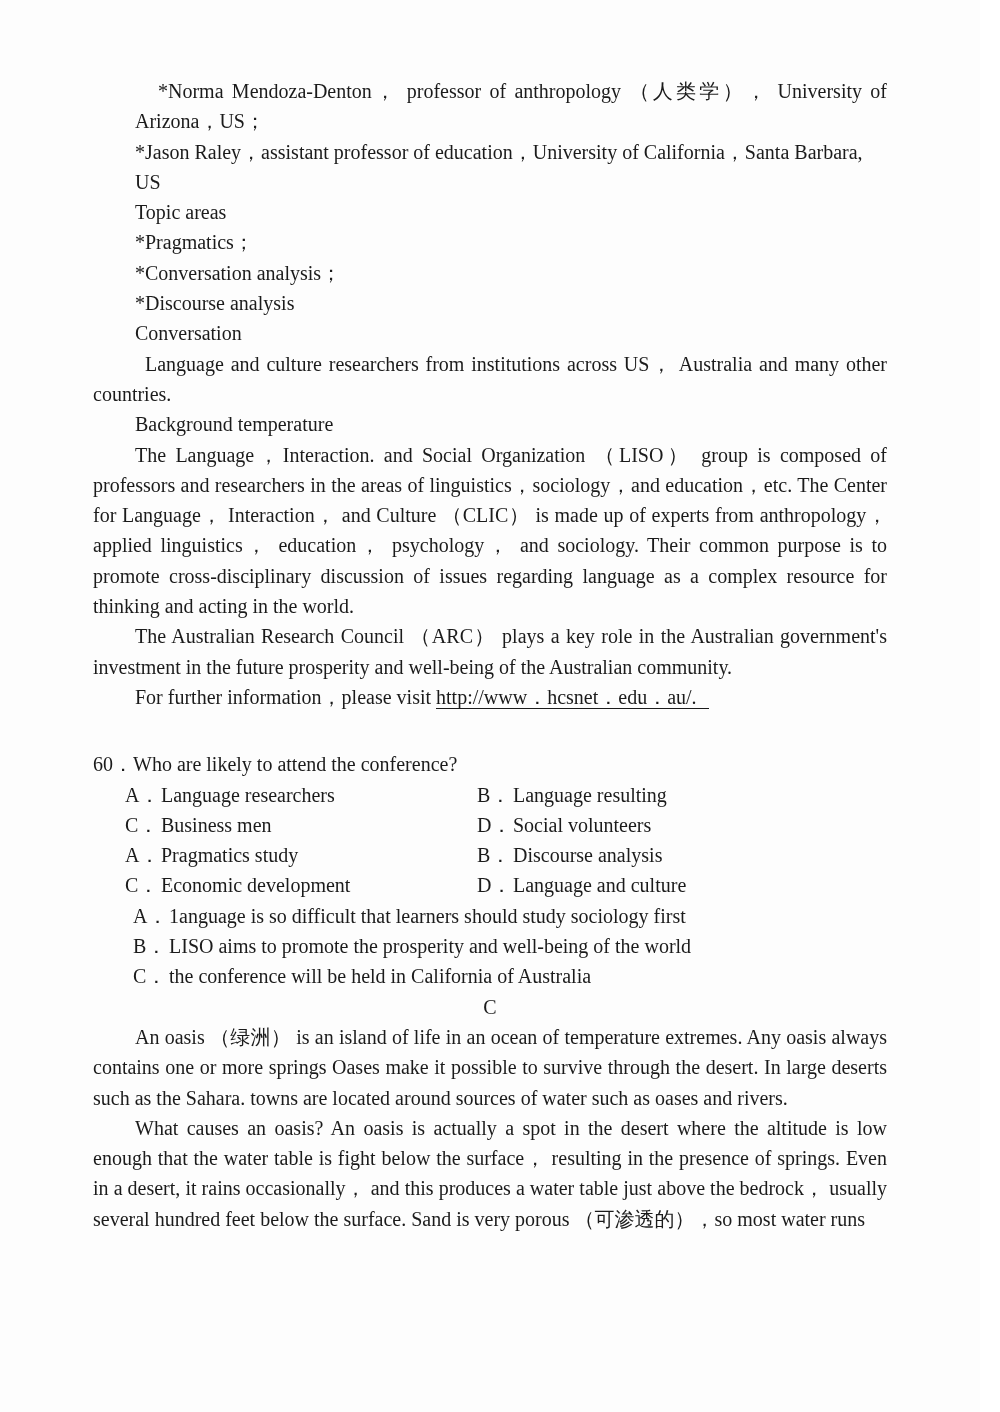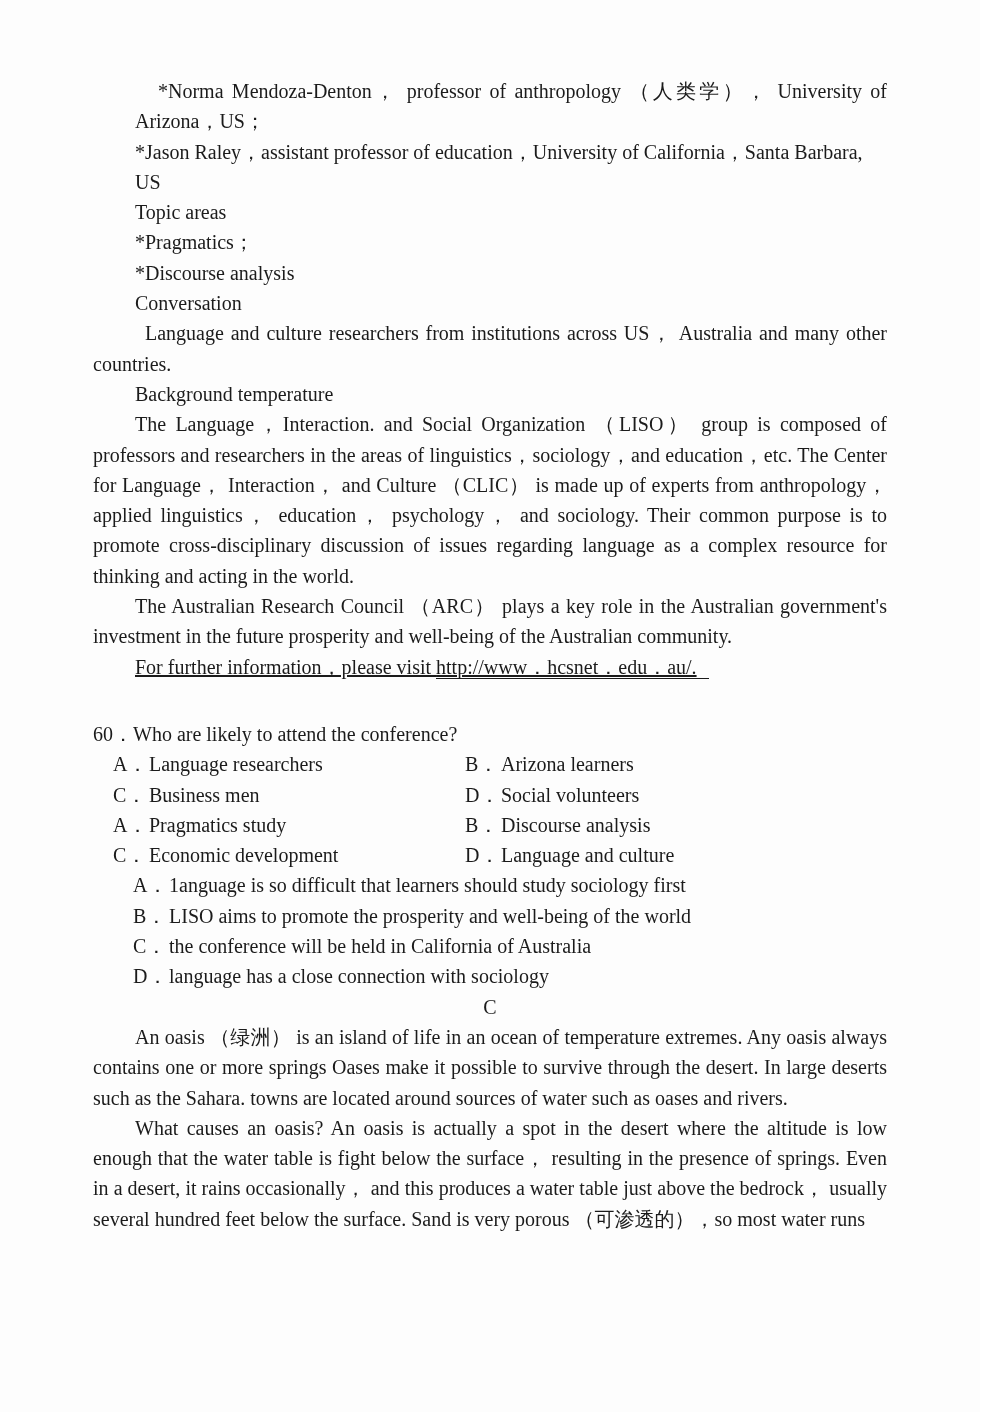--- a/index.html
+++ b/index.html
@@ -19,45 +19,46 @@
     font-size: 20px;
     line-height: 30.3px;
   }
   p { margin: 0; }
   .justify { text-align: justify; }
   .list-block p { margin-left: 42px; }
   .norma { text-indent: 23px; }
   .indent42 { text-indent: 42px; }
   .indent52 { text-indent: 52px; }
   .block-indent { margin-left: 42px; }
-  .further-line { text-indent: 42px; text-decoration: underline; }
+  .further-line { text-indent: 42px; }
   .url {
     border-bottom: 1.6px solid #1b1b1b;
     padding-right: 12px;
   }
   .questions { margin-top: 31px; }
   .q-line { display: flex; margin-top: 37px; }
   .q-num { flex: 0 0 40px; }
   .q-text { flex: 1; }
-  .opt-row { margin-left: 20px; display: flex; }
+  .opt-row { margin-left: 32px; display: flex; }
   .opt.col1 { flex: 0 0 352px; }
   .opt-line { margin-left: 40px; }
   .opt-label { display: inline-block; min-width: 36px; }
   .section-header { text-align: center; }
 </style>
 </head>
 <body>
 
 <div class="page">
 
   <section class="list-block">
     <p class="norma justify">*Norma Mendoza-Denton， professor of anthropology （人类学）， University of Arizona，US；</p>
     <p>*Jason Raley，assistant professor of education，University of California，Santa Barbara, US</p>
     <p>Topic areas</p>
     <p>*Pragmatics；</p>
+    <p>*Conversation analysis；</p>
     <p>*Discourse analysis</p>
     <p>Conversation</p>
   </section>
 
   <p class="justify indent52">Language and culture researchers from institutions across US， Australia and many other countries.</p>
 
   <p class="block-indent">Background temperature</p>
 
   <p class="justify indent42">The Language，Interaction. and Social Organization （LISO） group is composed of professors and researchers in the areas of linguistics，sociology，and education，etc. The Center for Language， Interaction， and Culture （CLIC） is made up of experts from anthropology， applied linguistics， education， psychology， and sociology. Their common purpose is to promote cross-disciplinary discussion of issues regarding language as a complex resource for thinking and acting in the world.</p>
 
@@ -67,21 +68,21 @@
 
   <div class="questions">
 
     <div class="question">
       <div class="q-line">
         <span class="q-num">60．</span>
         <span class="q-text">Who are likely to attend the conference?</span>
       </div>
       <div class="opt-row">
         <span class="opt col1"><span class="opt-label">A．</span><span>Language researchers</span></span>
-        <span class="opt"><span class="opt-label">B．</span><span>Arizona learners</span></span>
+        <span class="opt"><span class="opt-label">B．</span><span>Language resulting</span></span>
       </div>
       <div class="opt-row">
         <span class="opt col1"><span class="opt-label">C．</span><span>Business men</span></span>
         <span class="opt"><span class="opt-label">D．</span><span>Social volunteers</span></span>
       </div>
     </div>
 
     <div class="question">
       <div class="opt-row">
         <span class="opt col1"><span class="opt-label">A．</span><span>Pragmatics study</span></span>
@@ -90,21 +91,20 @@
       <div class="opt-row">
         <span class="opt col1"><span class="opt-label">C．</span><span>Economic development</span></span>
         <span class="opt"><span class="opt-label">D．</span><span>Language and culture</span></span>
       </div>
     </div>
 
     <div class="question">
       <div class="opt-line"><span class="opt-label">A．</span><span>1anguage is so difficult that learners should study sociology first</span></div>
       <div class="opt-line"><span class="opt-label">B．</span><span>LISO aims to promote the prosperity and well-being of the world</span></div>
       <div class="opt-line"><span class="opt-label">C．</span><span>the conference will be held in California of Australia</span></div>
-      <div class="opt-line"><span class="opt-label">D．</span><span>language has a close connection with sociology</span></div>
     </div>
 
   </div>
 
   <div class="section-header">C</div>
 
   <p class="justify indent42">An oasis （绿洲） is an island of life in an ocean of temperature extremes. Any oasis always contains one or more springs Oases make it possible to survive through the desert. In large deserts such as the Sahara. towns are located around sources of water such as oases and rivers.</p>
 
   <p class="justify indent42">What causes an oasis? An oasis is actually a spot in the desert where the altitude is low enough that the water table is fight below the surface， resulting in the presence of springs. Even in a desert, it rains occasionally， and this produces a water table just above the bedrock， usually several hundred feet below the surface. Sand is very porous （可渗透的），so most water runs</p>
 

